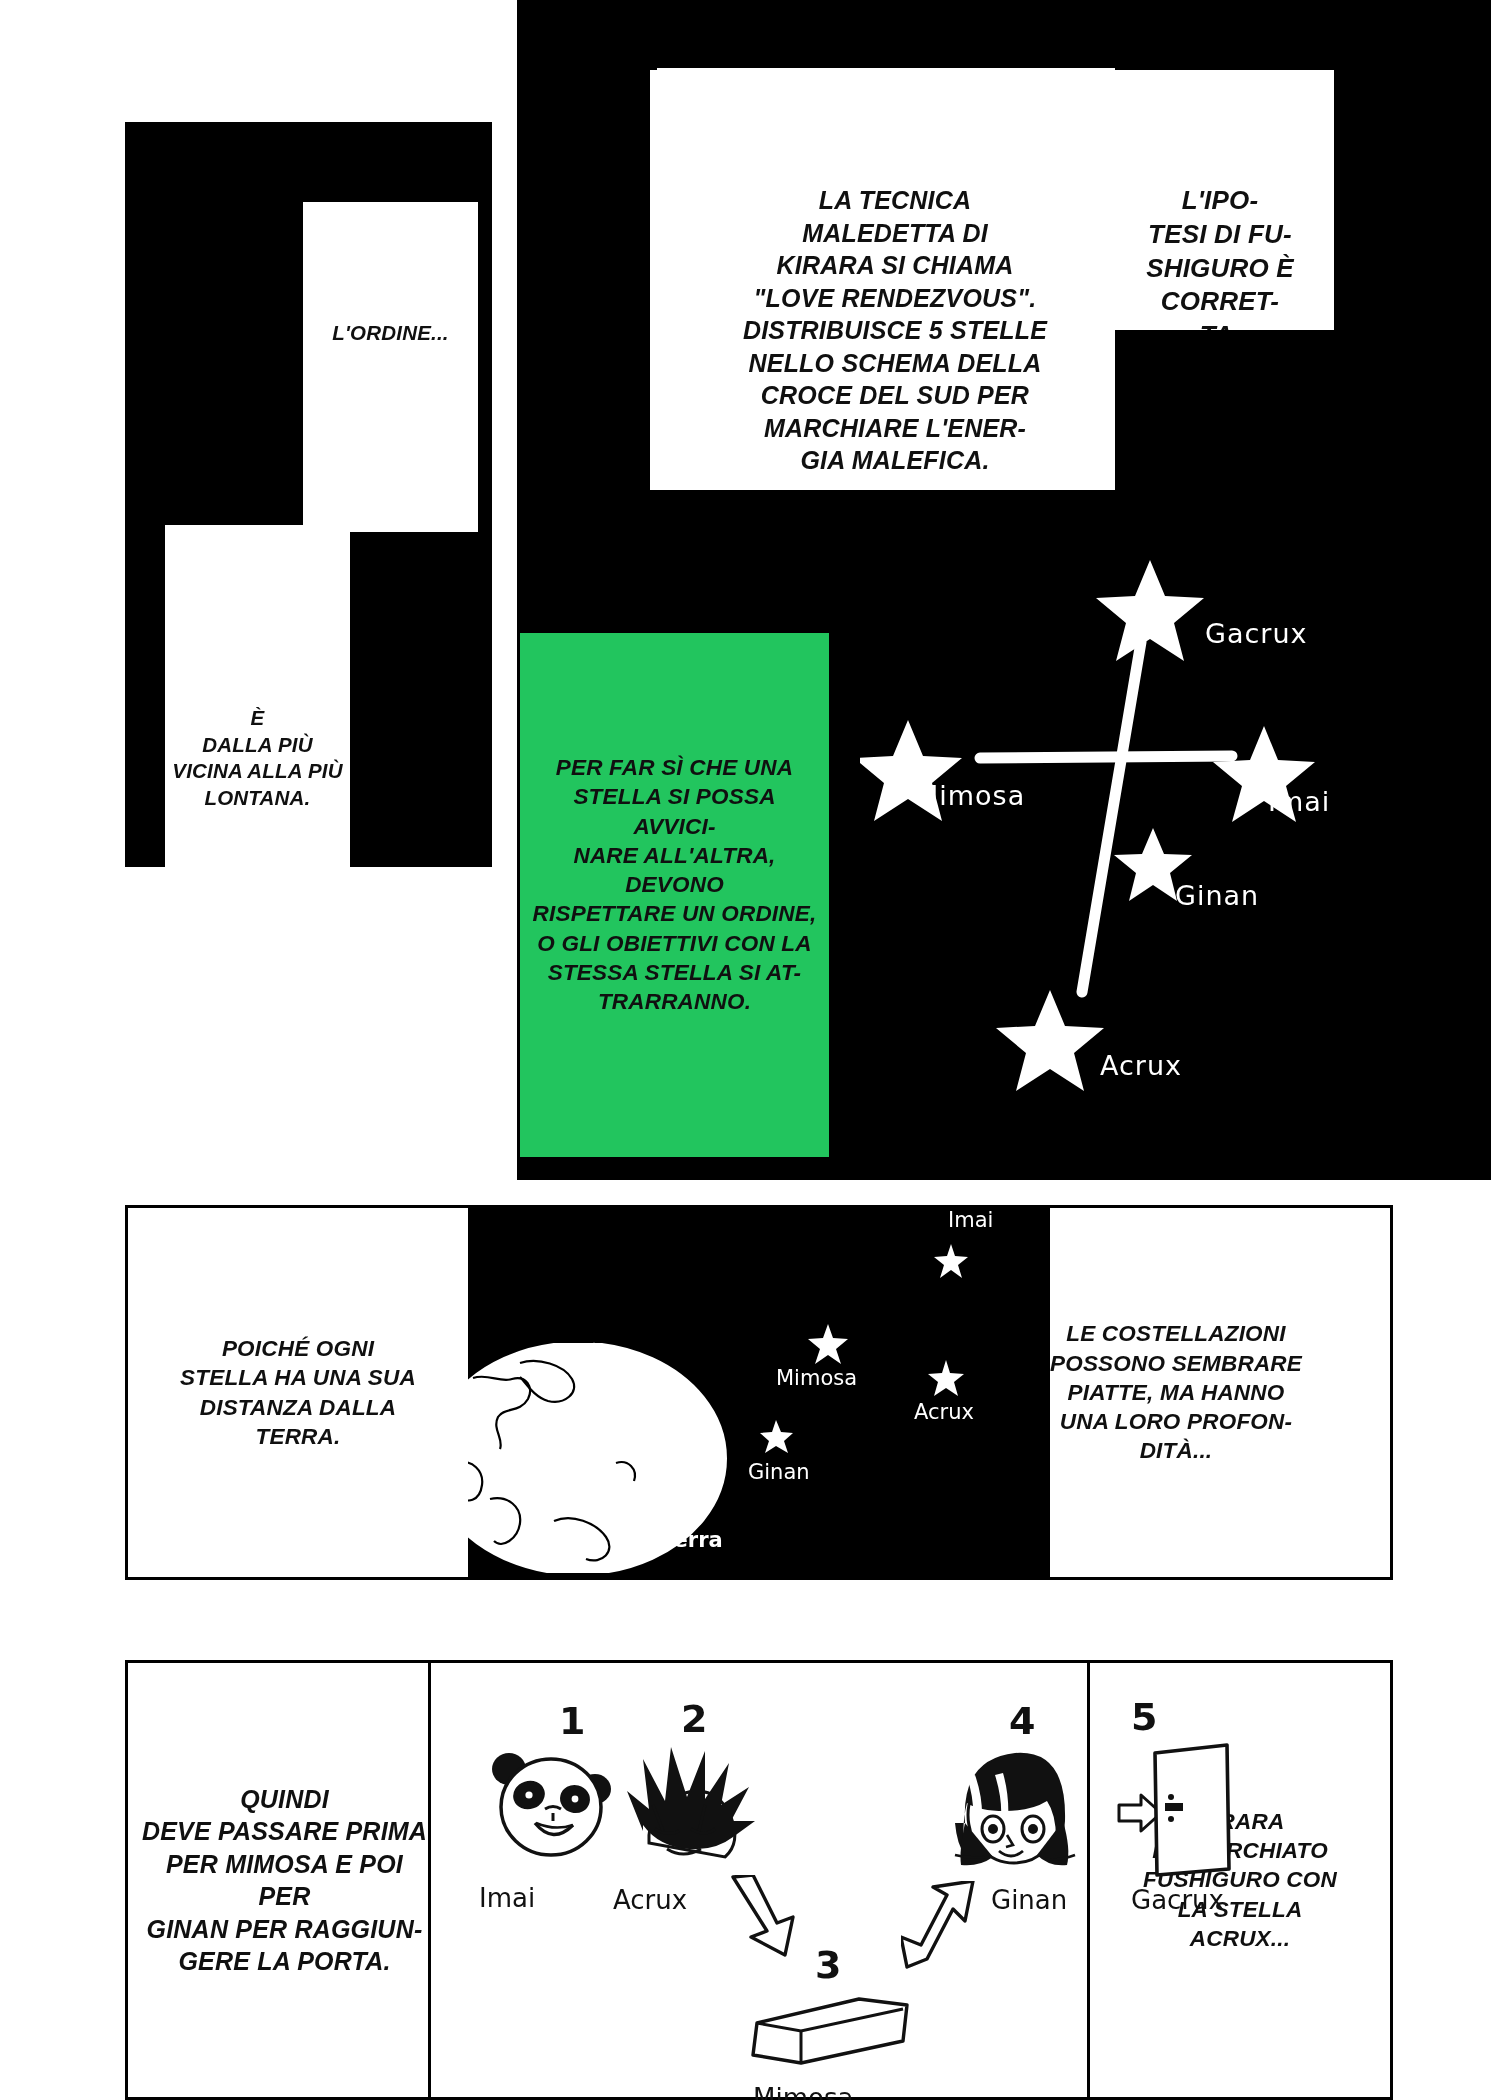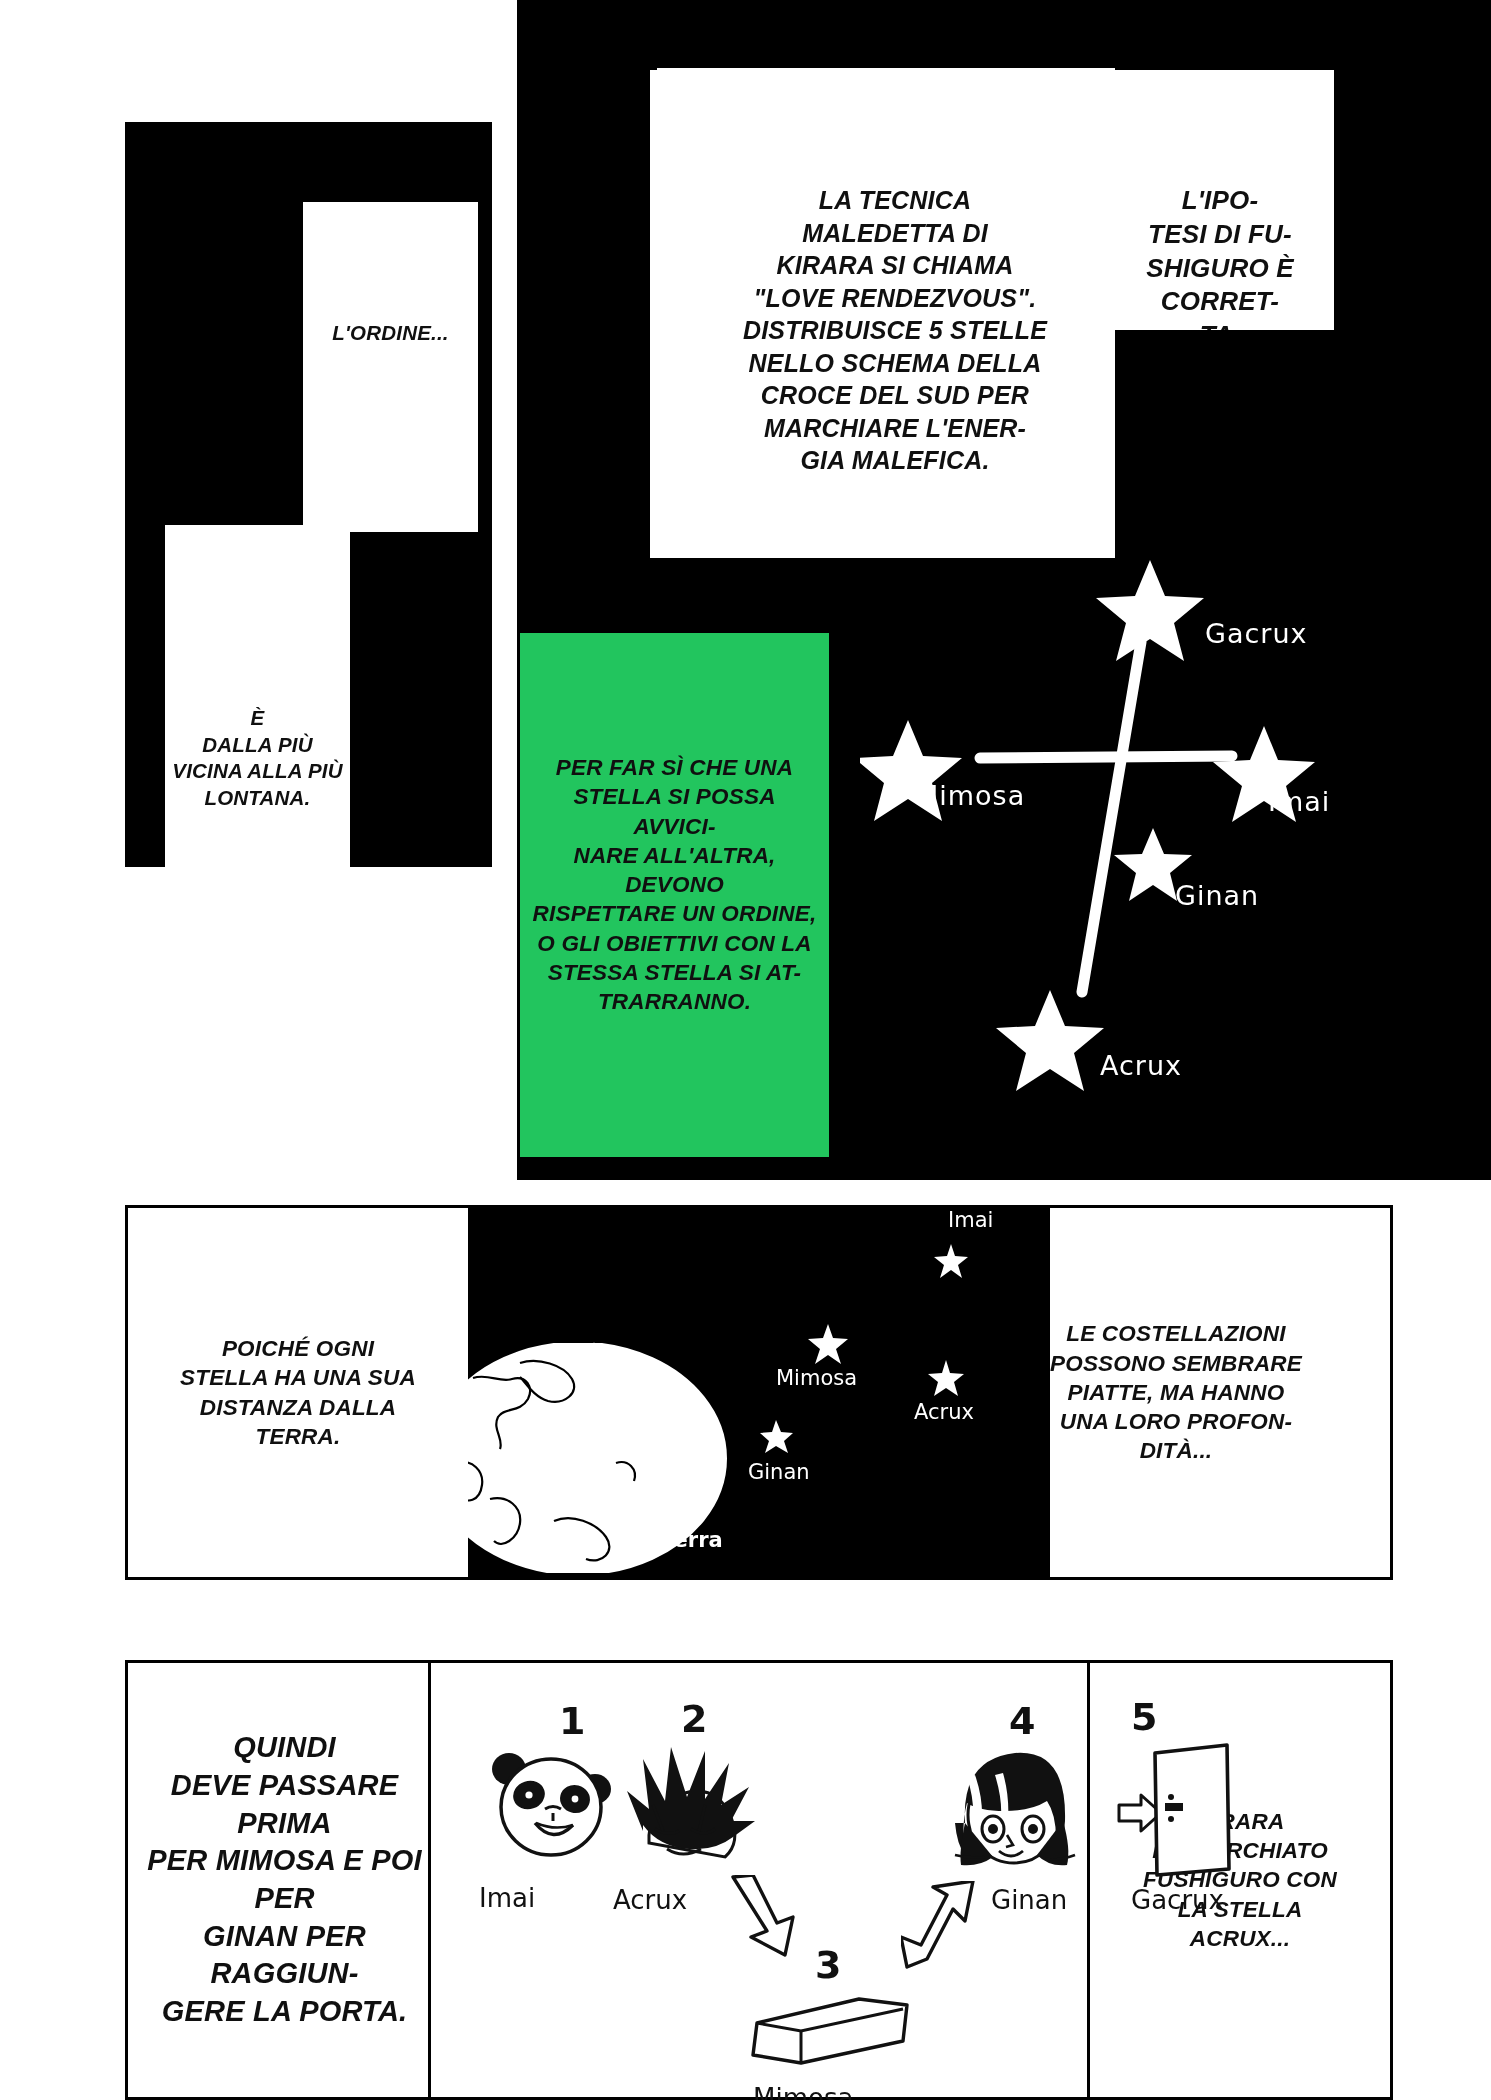--- a/index.html
+++ b/index.html
@@ -55,21 +55,21 @@
   .p1-bub-b .bubble-text {
     position:absolute; left:0; right:0; top:180px; font-size:20.5px;
   }
 
   
   .p1-right-black {
     position:absolute; left:517px; top:0px; width:1009px; height:1180px;
     background:#000000;
   }
   .p1-bub-c {
-    position:absolute; left:650px; top:68px; width:684px; height:490px;
+    position:absolute; left:650px; top:68px; width:684px; height:422px;
     background:#ffffff;
   }
   .p1-bub-c .bubble-text {
     position:absolute; left:40px; width:410px; top:116px; font-size:25px;
   }
   .p1-bub-c .bubble-text.second {
     position:absolute; left:470px; width:200px; top:116px; font-size:26px;
   }
   
   .p1-notch-top  { position:absolute; left:1115px; top:0px;   width:220px; height:70px;  background:#000; }
@@ -119,21 +119,21 @@
   
   .row3 {
     position:absolute; left:125px; top:1660px; width:1268px; height:440px;
     border:3px solid #000; box-sizing:border-box; display:flex;
     background:#fff;
   }
   .row3-left {
     width:300px; flex:0 0 300px; border-right:3px solid #000;
     display:flex; align-items:center; justify-content:center;
   }
-  .row3-left .bubble-text { font-size:29px;margin-left:13px; }
+  .row3-left .bubble-text { font-size:25px;margin-left:13px; }
   .row3-mid { flex:1 1 auto; position:relative; }
   .row3-right {
     width:300px; flex:0 0 300px; border-left:3px solid #000;
     display:flex; align-items:center; justify-content:center;
   }
   .row3-right .bubble-text { font-size:22.5px; }
 
   .sketch-num {
     position:absolute; font-family:"DejaVu Sans", sans-serif;
     font-size:38px; font-weight:700; color:#111;

